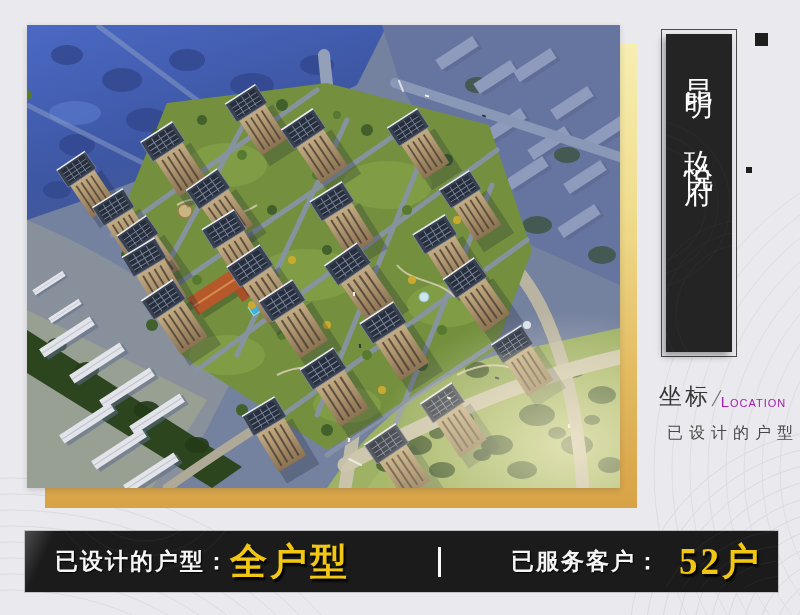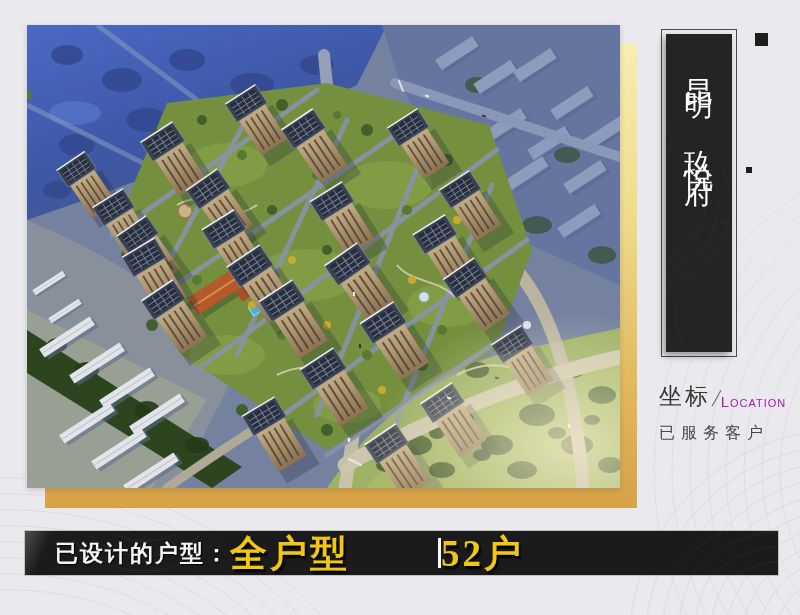--- a/index.html
+++ b/index.html
@@ -28,45 +28,45 @@
                   display:flex; justify-content:center; }
   .banner-inner svg.swirl { position:absolute; inset:0; opacity:.5; }
   .banner-title { writing-mode:vertical-rl; text-orientation:upright;
                   color:#FFFFFF; font-size:29px; letter-spacing:13px;
                   padding-top:22px; font-weight:400; z-index:1; }
 
   .sq-big   { position:absolute; left:755px; top:33px;  width:13px; height:13px; background:#1E1E1E; z-index:3; }
   .sq-small { position:absolute; left:746px; top:167px; width:6px;  height:6px;  background:#1E1E1E; z-index:3; }
 
   
-  .location { position:absolute; left:659px; top:381px; width:140px; z-index:3; }
+  .location { position:absolute; left:659px; top:381px; width:140px; z-index:3;text-align:right; }
   .loc-line1 { display:flex; align-items:flex-end; }
   .loc-cn  { font-size:23px; color:#353535; letter-spacing:3px; }
   .loc-sep { font-size:24px; color:#6B6B6B; font-weight:300; margin:0 1px 0 2px;
              transform:skewX(-12deg); }
   .loc-en  { font-variant:small-caps; font-size:15px; color:#a21caf; letter-spacing:1px;
              padding-bottom:2px; font-family:"Liberation Sans","DejaVu Sans",sans-serif; }
   .loc-addr { margin-top:11px; font-size:16px; color:#474747; letter-spacing:6px; white-space:nowrap; }
 
   
-  .stats-bar { position:absolute; left:25px; top:531px; width:753px; height:44px;
+  .stats-bar { position:absolute; left:25px; top:531px; width:753px; height:61px;
                background:#1B1B1B; z-index:3; display:flex; align-items:center; overflow:hidden;
                outline:1px solid rgba(120,120,120,.35); }
   .stats-bar .bar-deco { position:absolute; inset:0; pointer-events:none; }
   .stats-bar .streak { position:absolute; left:0; top:0; width:90px; height:100%;
                background:linear-gradient(115deg, rgba(255,255,255,.22) 0%, rgba(255,255,255,0) 26%); }
   .stat-label { color:#F5F5F5; font-size:23px; letter-spacing:2px; font-weight:700;
                 text-shadow:1px 1px 1px #000; white-space:nowrap; z-index:1; }
   .stat-value { color:#F2C713; font-size:37px; font-weight:700; letter-spacing:3px;
                 text-shadow:2px 3px 2px rgba(0,0,0,.9); white-space:nowrap; z-index:1; line-height:1; }
   .lbl1 { margin-left:30px; }
   .val1 { }
   .divider { margin-left:88px; width:3px; height:30px; background:#FAFAFA; z-index:1; }
   .lbl2 { margin-left:70px; }
-  .val2 { margin-left:0; }
+  .val2 { margin-left:18px; }
 </style>
 </head>
 <body>
 
 <div class="stage">
 
   <svg class="waves" viewBox="0 0 800 615">
     <g fill="none" stroke="#DBDADF" stroke-width="1">
       <g>
         <circle cx="845" cy="645" r="40"></circle>
@@ -409,37 +409,38 @@
 
   <div class="sq-big"></div>
   <div class="sq-small"></div>
 
   <div class="location">
     <div class="loc-line1">
       <span class="loc-cn">坐标</span>
       <span class="loc-sep">/</span>
       <span class="loc-en">Location</span>
     </div>
-    <div class="loc-addr">已服务客户</div>
+    <div class="loc-addr">已设计的户型</div>
   </div>
 
   <div class="stats-bar">
     <div class="streak"></div>
     <svg class="bar-deco" viewBox="0 0 753 57">
       <g fill="none" stroke="#FFFFFF" stroke-opacity=".05" stroke-width="1">
         <circle cx="760" cy="120" r="60"></circle>
           <circle cx="760" cy="120" r="75"></circle>
           <circle cx="760" cy="120" r="90"></circle>
         <circle cx="760" cy="120" r="105"></circle>
           <circle cx="760" cy="120" r="120"></circle>
           <circle cx="760" cy="120" r="135"></circle>
         <circle cx="120" cy="-60" r="70"></circle>
           <circle cx="120" cy="-60" r="85"></circle>
           <circle cx="120" cy="-60" r="100"></circle>
       </g>
     </svg>
     <span class="stat-label lbl1">已设计的户型：</span>
     <span class="stat-value val1">全户型</span>
     <div class="divider"></div>
+    <span class="stat-label lbl2">已服务客户：</span>
     <span class="stat-value val2">52户</span>
   </div>
 
 </div>
 
 </body></html>

